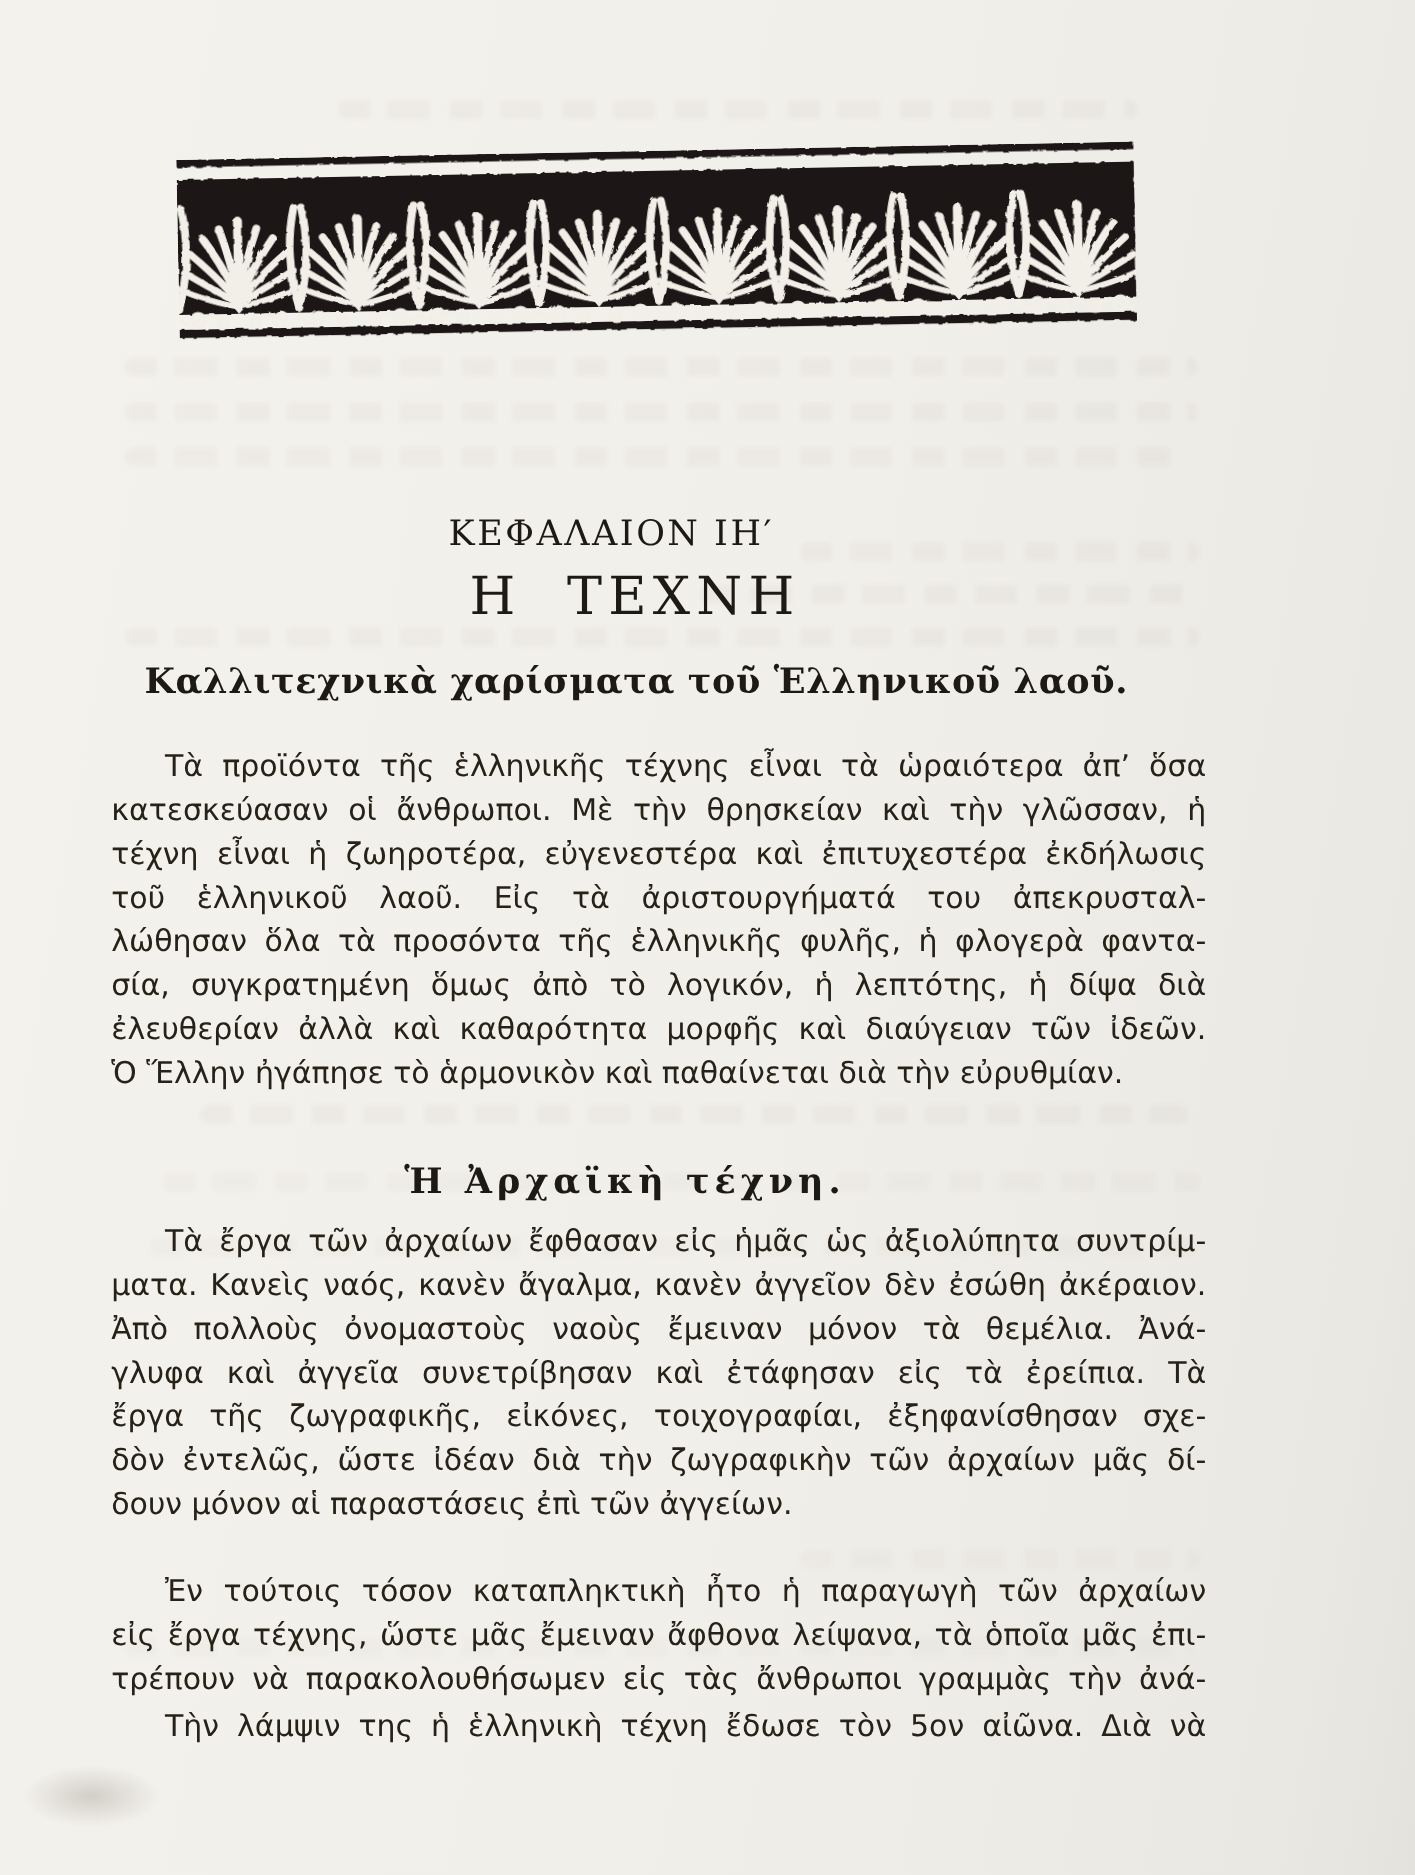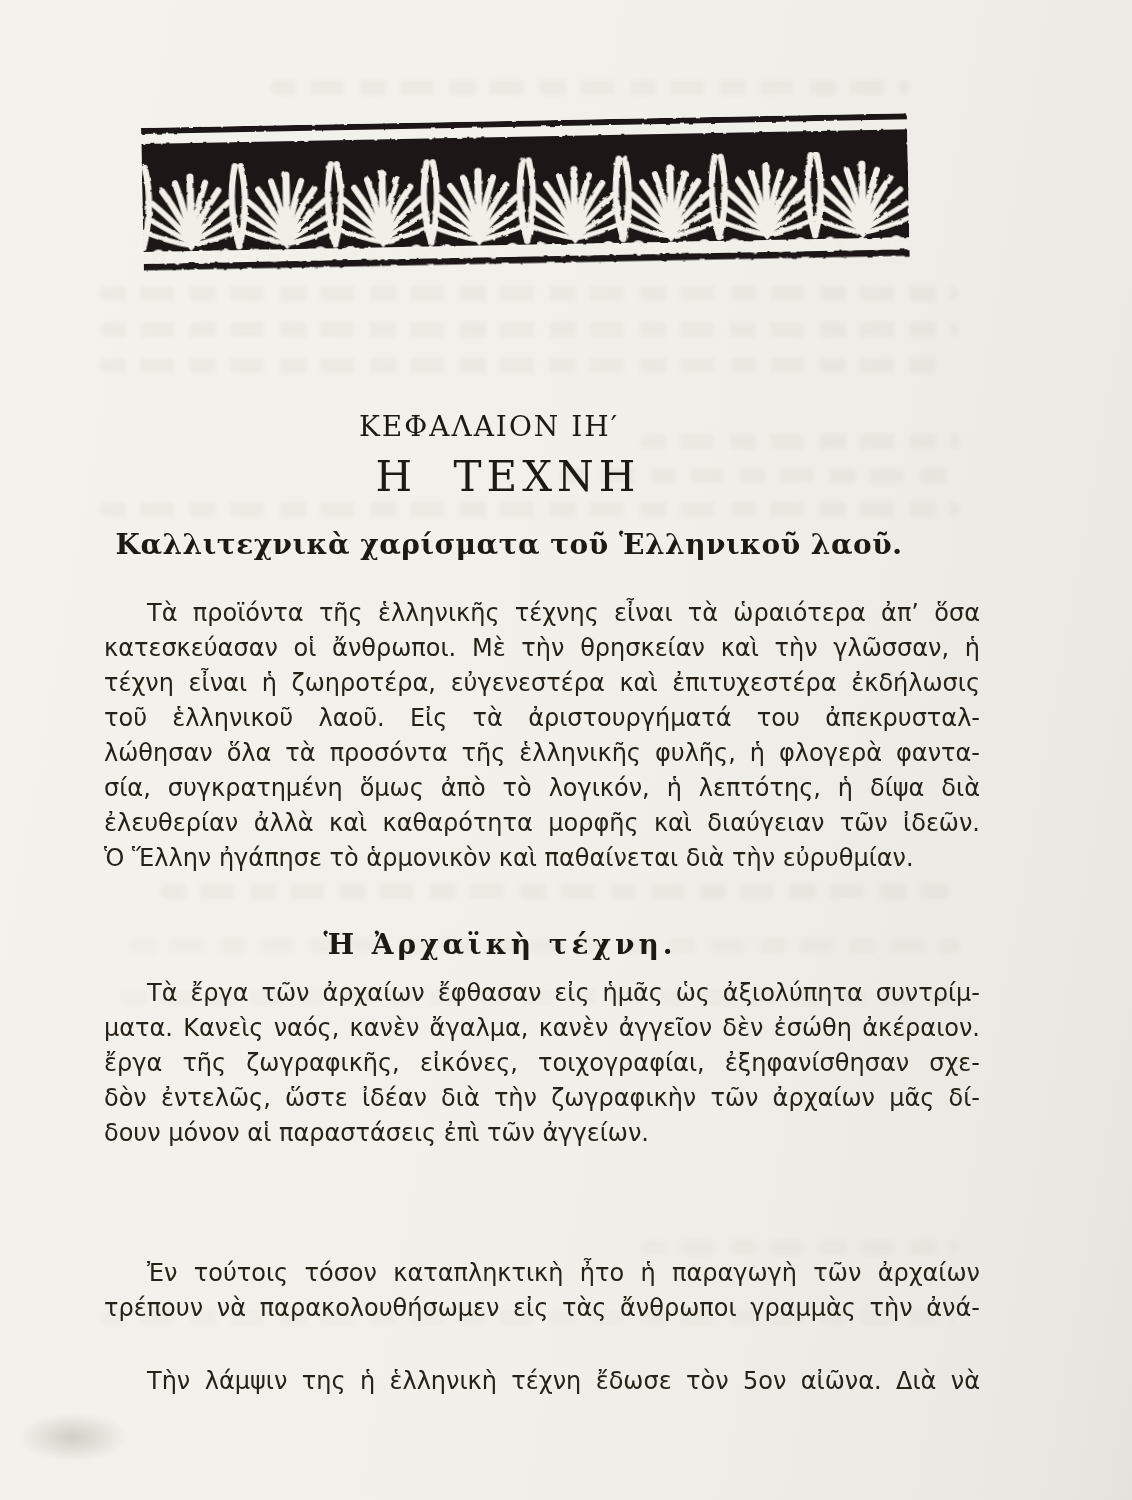--- a/index.html
+++ b/index.html
@@ -24,21 +24,21 @@
   .heading{position:absolute;width:876px;text-align:center;color:#1d1913;
     font-family:"DejaVu Serif","Liberation Serif",serif;white-space:nowrap;}
   .chapter-label{left:51px;top:410px;font-size:28px;letter-spacing:2px;}
   .chapter-title{left:70px;top:452px;font-size:42px;letter-spacing:5px;word-spacing:18px;}
   .section-heading{font-weight:bold;font-size:28px;}
   .section-heading.s1{left:71px;top:528px;letter-spacing:0.5px;}
   .section-heading.s2{left:62px;top:928px;letter-spacing:4px;}
 
   
   .para{
-    position:absolute;left:104px;width:876px;
+    position:absolute;left:89px;width:876px;
     font-family:"DejaVu Sans",sans-serif;
     font-size:24px;line-height:35px;
     color:#272218;
   }
   .para .line{
     display:block;height:35px;
     text-align:justify;text-align-last:justify;
     white-space:normal;
   }
   .para .line.last{text-align-last:left;}
@@ -146,25 +146,28 @@
       <div class="line">λώθησαν ὅλα τὰ προσόντα τῆς ἑλληνικῆς φυλῆς, ἡ φλογερὰ φαντα-</div>
       <div class="line">σία, συγκρατημένη ὅμως ἀπὸ τὸ λογικόν, ἡ λεπτότης, ἡ δίψα διὰ</div>
       <div class="line">ἐλευθερίαν ἀλλὰ καὶ καθαρότητα μορφῆς καὶ διαύγειαν τῶν ἰδεῶν.</div>
       <div class="line last">Ὁ Ἕλλην ἠγάπησε τὸ ἁρμονικὸν καὶ παθαίνεται διὰ τὴν εὐρυθμίαν.</div>
     </div>
 
   <div class="heading section-heading s2">Ἡ Ἀρχαϊκὴ τέχνη.</div>
   <div class="para p2">
       <div class="line">Τὰ ἔργα τῶν ἀρχαίων ἔφθασαν εἰς ἡμᾶς ὡς ἀξιολύπητα συντρίμ-</div>
       <div class="line">ματα. Κανεὶς ναός, κανὲν ἄγαλμα, κανὲν ἀγγεῖον δὲν ἐσώθη ἀκέραιον.</div>
+      <div class="line">Ἀπὸ πολλοὺς ὀνομαστοὺς ναοὺς ἔμειναν μόνον τὰ θεμέλια. Ἀνά-</div>
+      <div class="line">γλυφα καὶ ἀγγεῖα συνετρίβησαν καὶ ἐτάφησαν εἰς τὰ ἐρείπια. Τὰ</div>
       <div class="line">ἔργα τῆς ζωγραφικῆς, εἰκόνες, τοιχογραφίαι, ἐξηφανίσθησαν σχε-</div>
       <div class="line">δὸν ἐντελῶς, ὥστε ἰδέαν διὰ τὴν ζωγραφικὴν τῶν ἀρχαίων μᾶς δί-</div>
       <div class="line last">δουν μόνον αἱ παραστάσεις ἐπὶ τῶν ἀγγείων.</div>
     </div>
   <div class="para p3">
       <div class="line">Ἐν τούτοις τόσον καταπληκτικὴ ἦτο ἡ παραγωγὴ τῶν ἀρχαίων</div>
+      <div class="line">εἰς ἔργα τέχνης, ὥστε μᾶς ἔμειναν ἄφθονα λείψανα, τὰ ὁποῖα μᾶς ἐπι-</div>
       <div class="line">τρέπουν νὰ παρακολουθήσωμεν εἰς τὰς ἄνθρωποι γραμμὰς τὴν ἀνά-</div>
     </div>
   <div class="para p4" data-continues="true">
       <div class="line last">Τὴν λάμψιν της ἡ ἑλληνικὴ τέχνη ἔδωσε τὸν 5ον αἰῶνα. Διὰ νὰ</div>
     </div>
 
 </div>
 
 </body></html>

